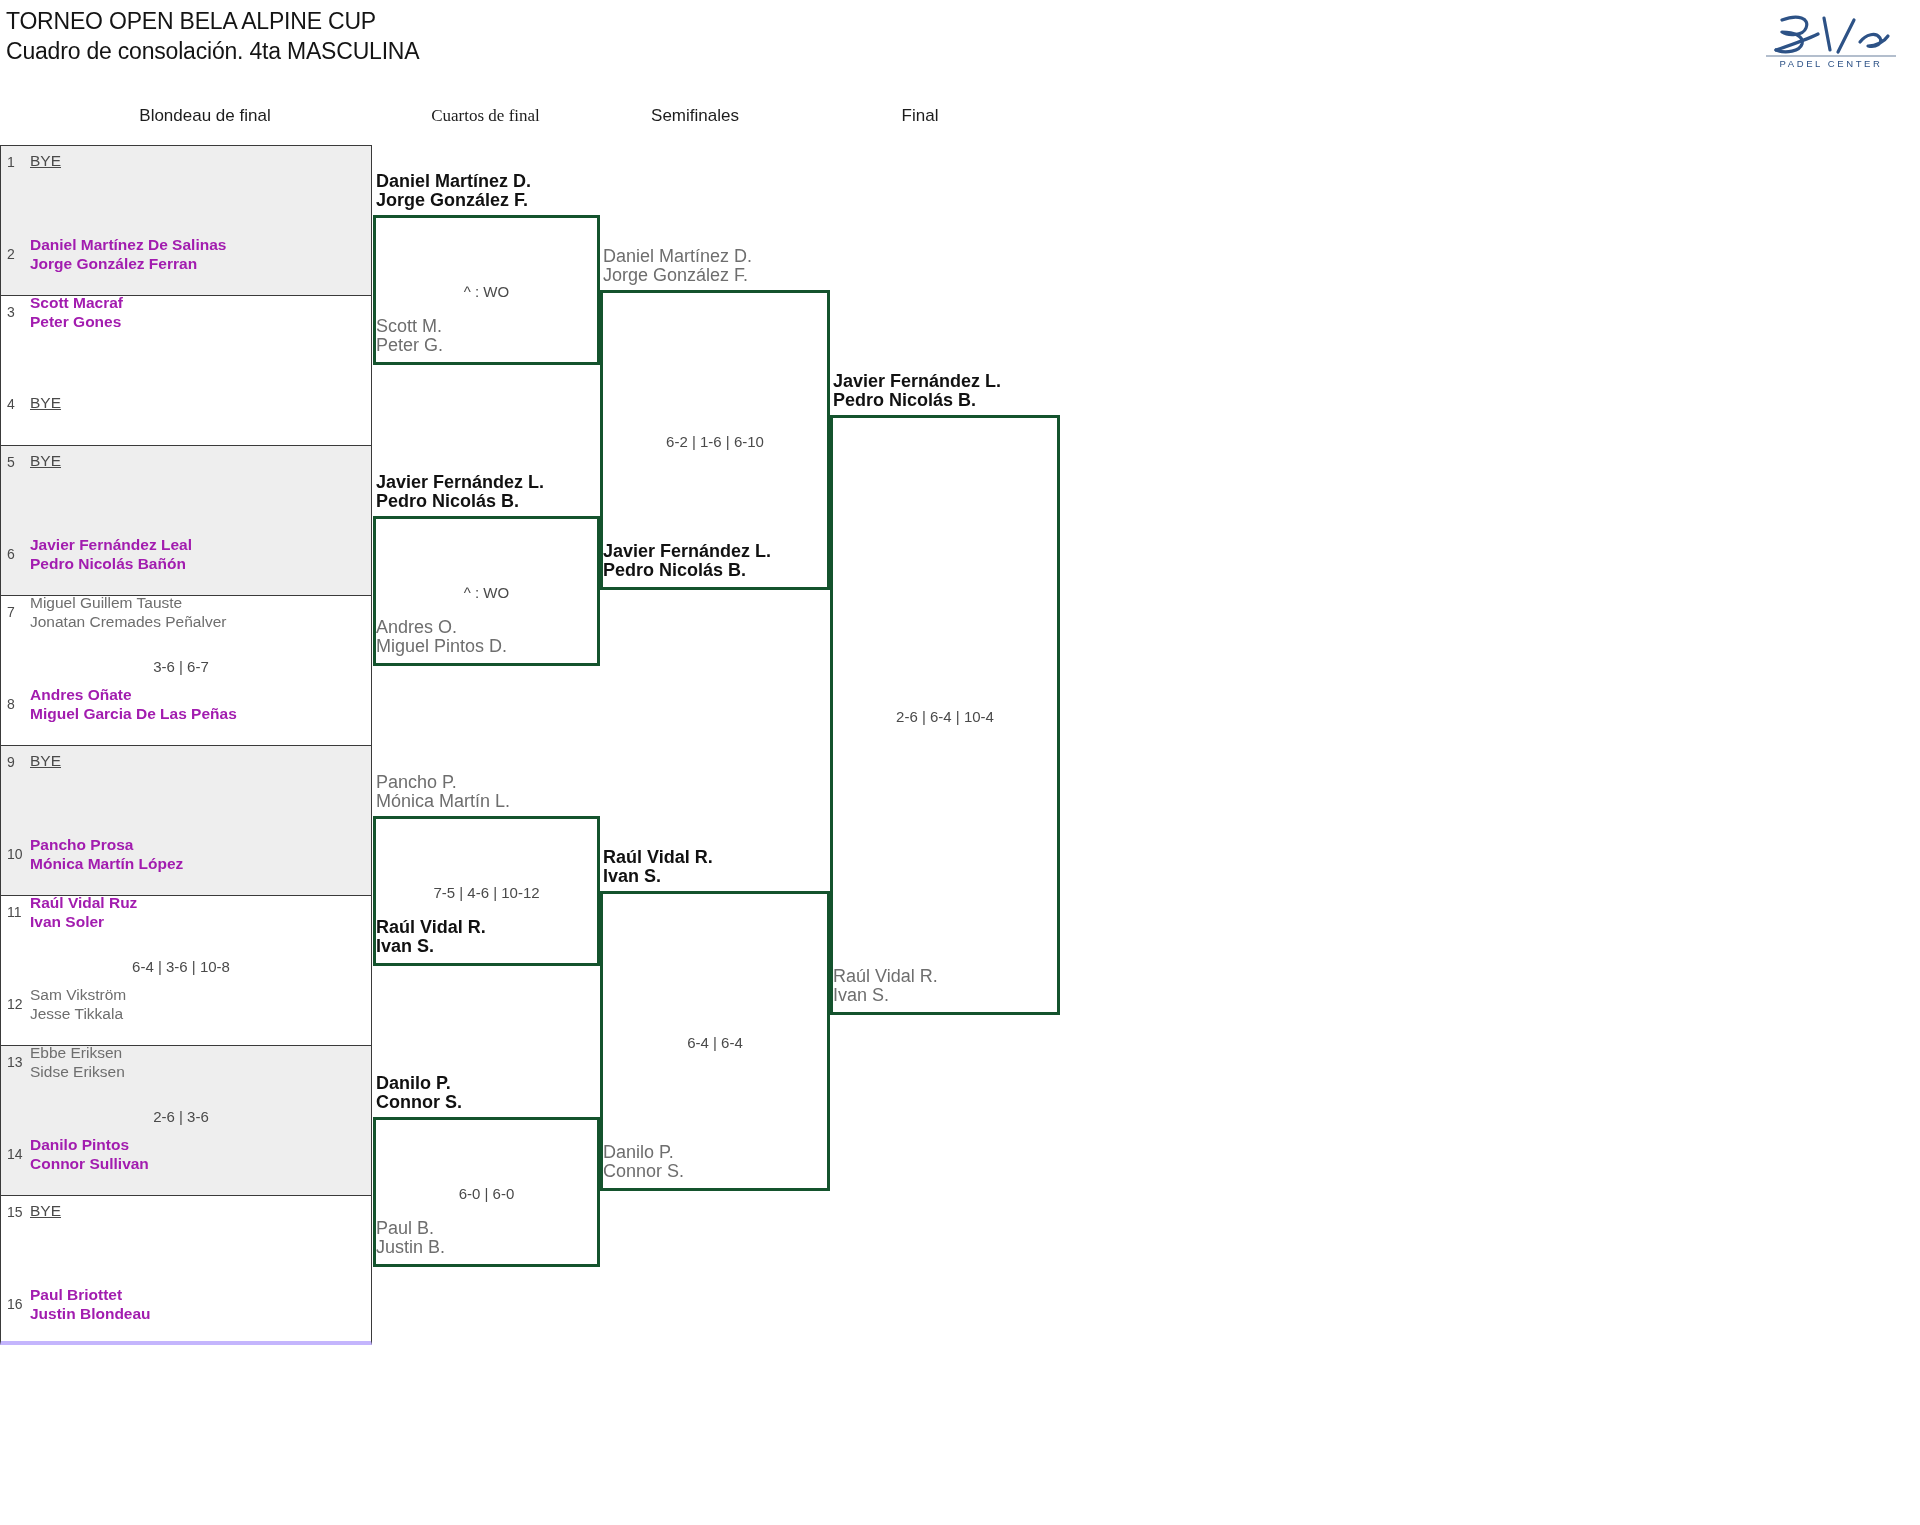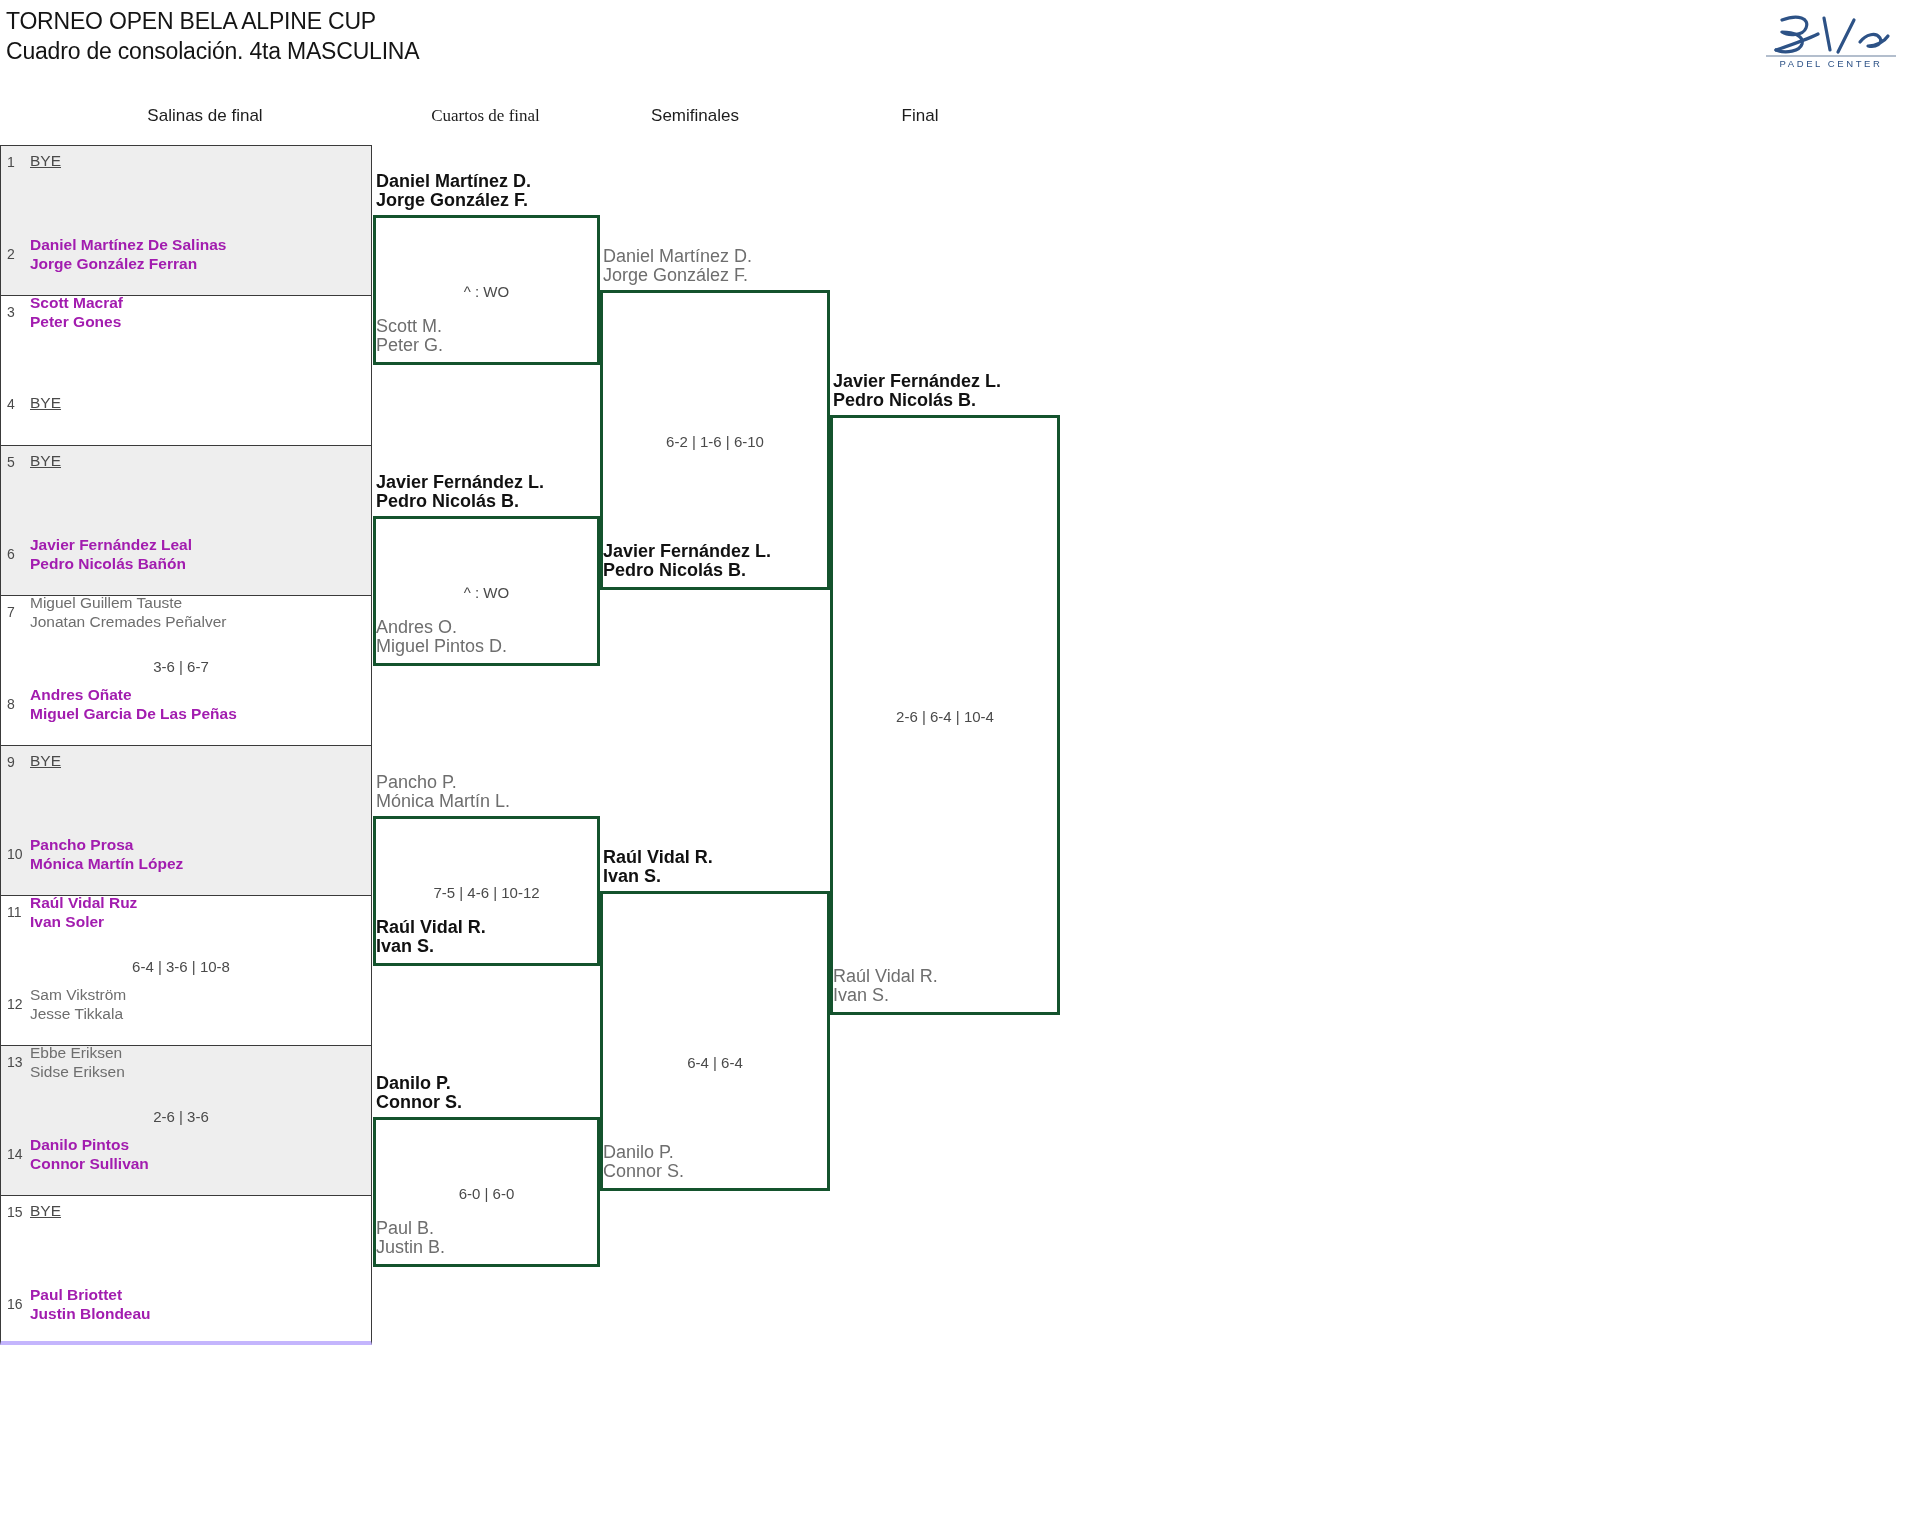--- a/index.html
+++ b/index.html
@@ -98,21 +98,21 @@
         <path d="M28 44 C40 40, 58 34, 70 28"></path>
         <path d="M76 12 L82 44"></path>
         <path d="M90 46 L106 14"></path>
         <path d="M112 36 C118 28, 128 26, 132 32 C135 37, 128 42, 120 40 C128 40, 136 36, 140 30"></path>
       </g>
       <line x1="18" y1="50" x2="148" y2="50" stroke="#9aa9bd" stroke-width="1.6"></line>
       <text x="83" y="61" font-family="'Liberation Sans', sans-serif" font-size="9.5" letter-spacing="2.6" fill="#2d5286" text-anchor="middle">PADEL CENTER</text>
     </svg>
   </div>
 
-  <div class="round-head" style="left:90px;  width:230px;">Salinas de final</div>
+  <div class="round-head" style="left:90px;  width:230px;">Blondeau de final</div>
   <div class="round-head" style="left:378px; width:215px;font-family:Liberation Serif, serif;">Cuartos de final</div>
   <div class="round-head" style="left:605px; width:180px;">Semifinales</div>
   <div class="round-head" style="left:845px; width:150px;">Final</div>
 
   <div class="r1-wrap" id="r1col">
       <div class="r1-block shaded">
         <div class="slot top">
           <span class="seed">1</span>
           <span class="team lose"></span>
           <span class="bye">BYE</span>
@@ -224,21 +224,21 @@
       <div class="m-team lose" style="left:376px; top:1219px;"><span class="nm">Paul B.</span><br><span class="nm">Justin B.</span></div>
     </div>
 
   <div id="r3col">
       <div class="mbox" style="left:600px; top:290px; width:230px; height:300px;">
         <div class="mbox-score" style="top:140px;">6-2 | 1-6 | 6-10</div>
       </div>
       <div class="m-team lose" style="left:603px; top:247px;"><span class="nm">Daniel Martínez D.</span><br><span class="nm">Jorge González F.</span></div>
       <div class="m-team win" style="left:603px; top:542px;"><span class="nm">Javier Fernández L.</span><br><span class="nm">Pedro Nicolás B.</span></div>
       <div class="mbox" style="left:600px; top:891px; width:230px; height:300px;">
-        <div class="mbox-score" style="top:140px;margin-top:20px;">6-4 | 6-4</div>
+        <div class="mbox-score" style="top:140px;">6-4 | 6-4</div>
       </div>
       <div class="m-team win" style="left:603px; top:848px;"><span class="nm">Raúl Vidal R.</span><br><span class="nm">Ivan S.</span></div>
       <div class="m-team lose" style="left:603px; top:1143px;"><span class="nm">Danilo P.</span><br><span class="nm">Connor S.</span></div>
     </div>
 
   <div id="r4col">
       <div class="mbox" style="left:830px; top:415px; width:230px; height:600px;">
         <div class="mbox-score" style="top:290px;">2-6 | 6-4 | 10-4</div>
       </div>
       <div class="m-team win" style="left:833px; top:372px;"><span class="nm">Javier Fernández L.</span><br><span class="nm">Pedro Nicolás B.</span></div>

